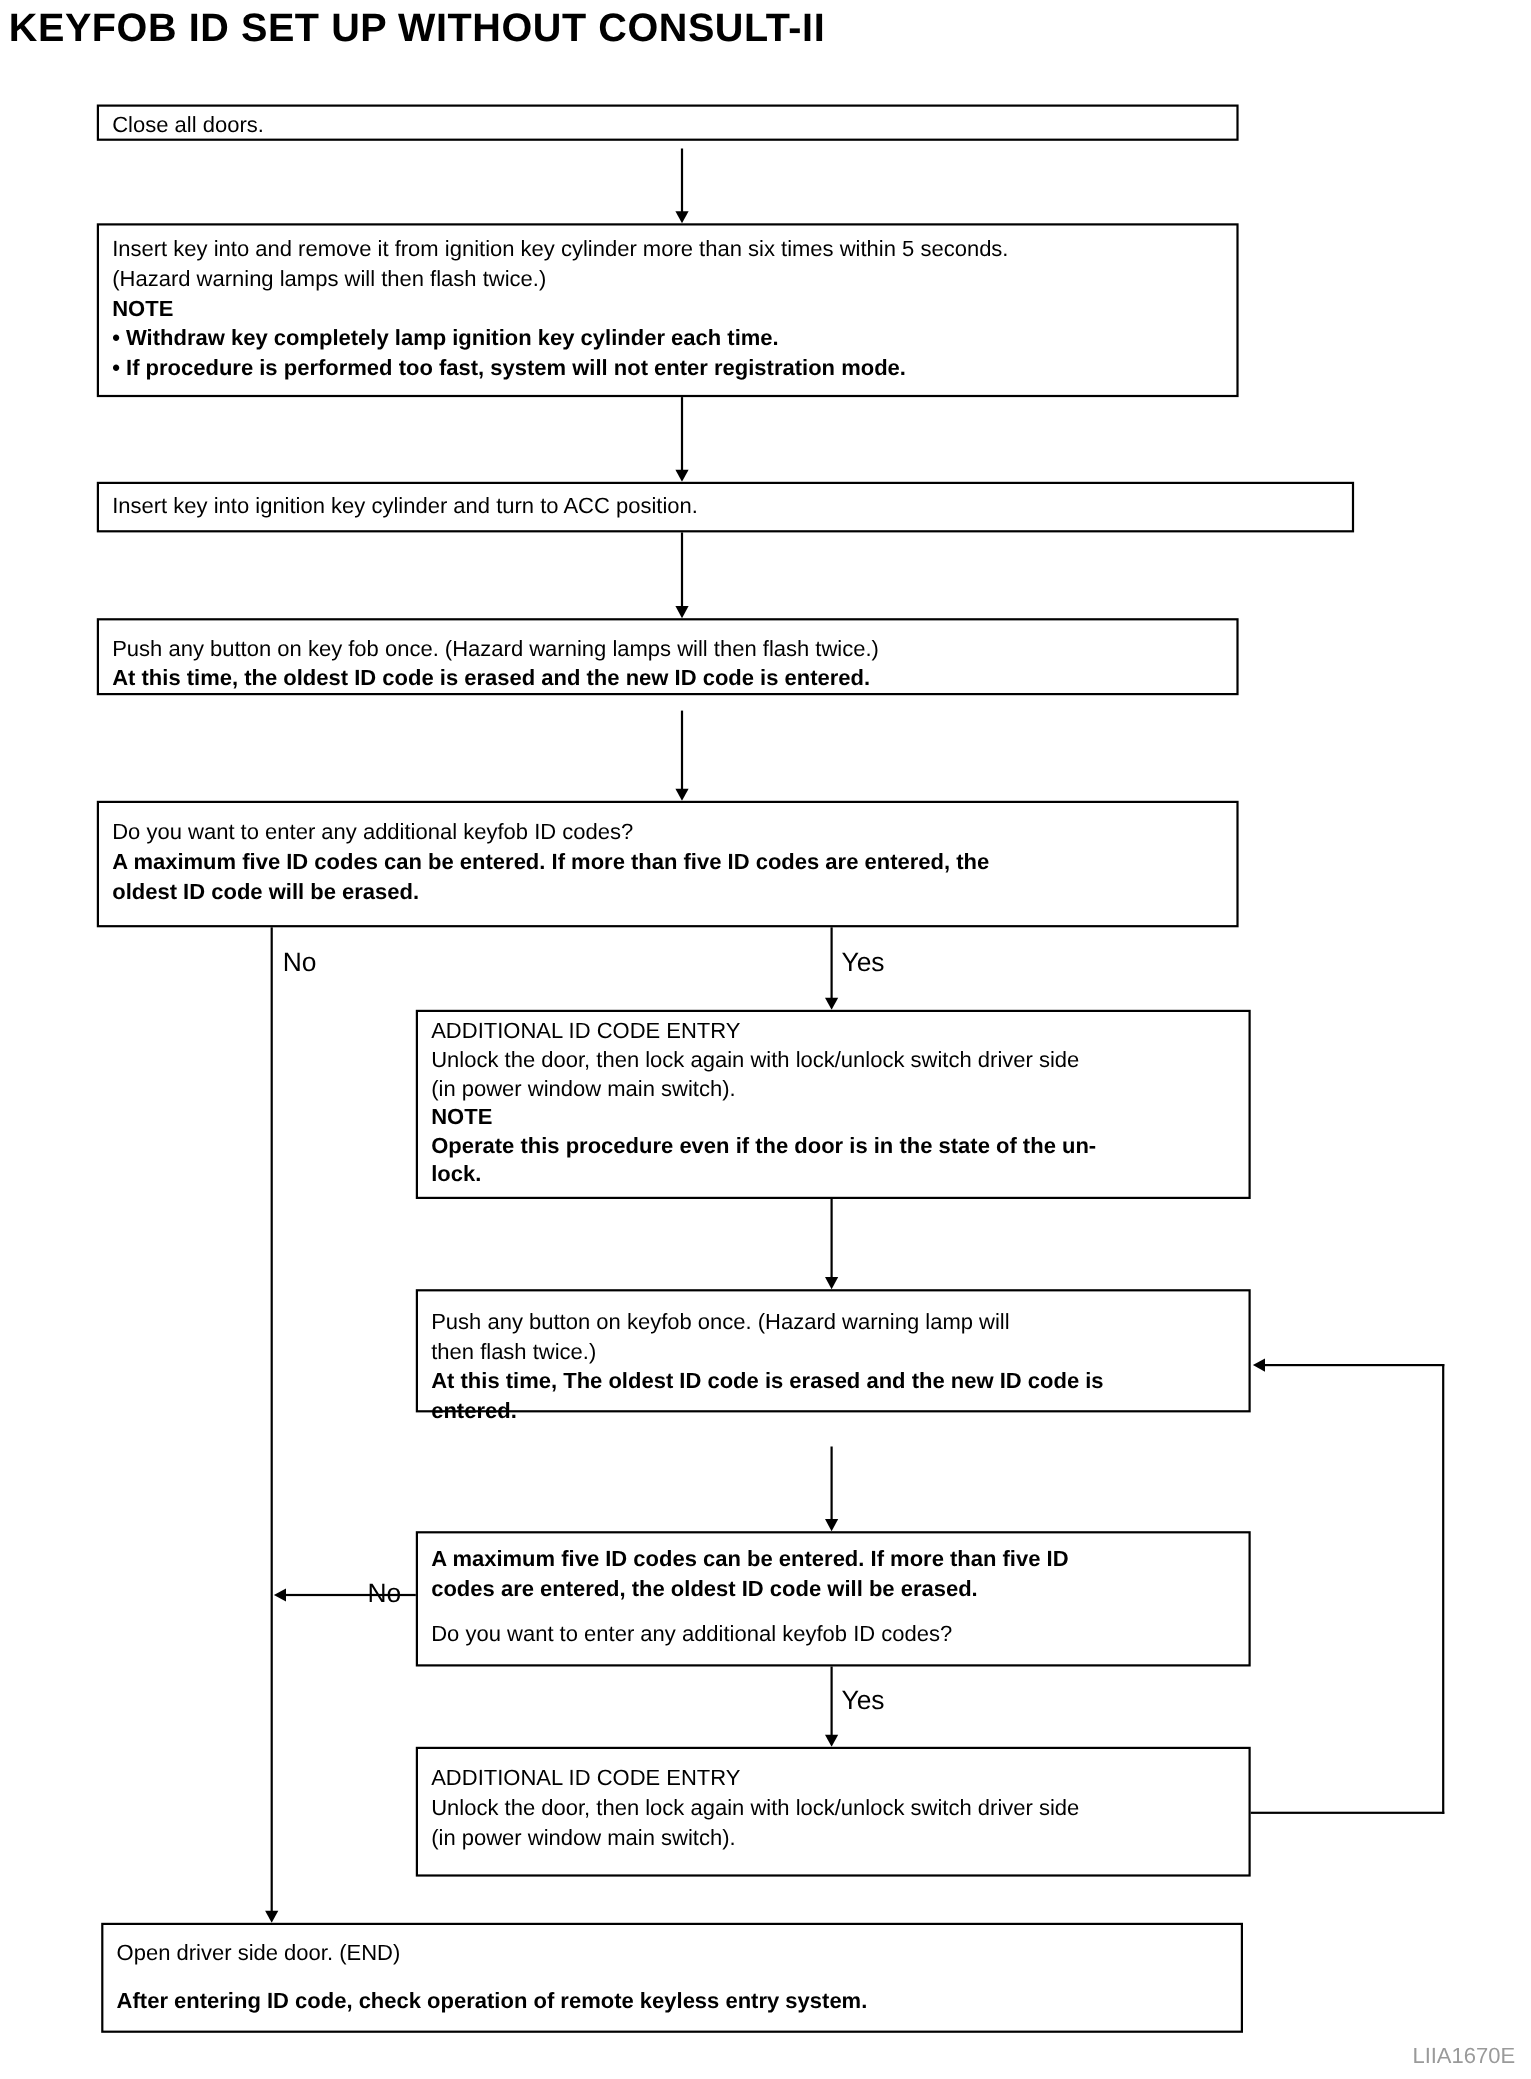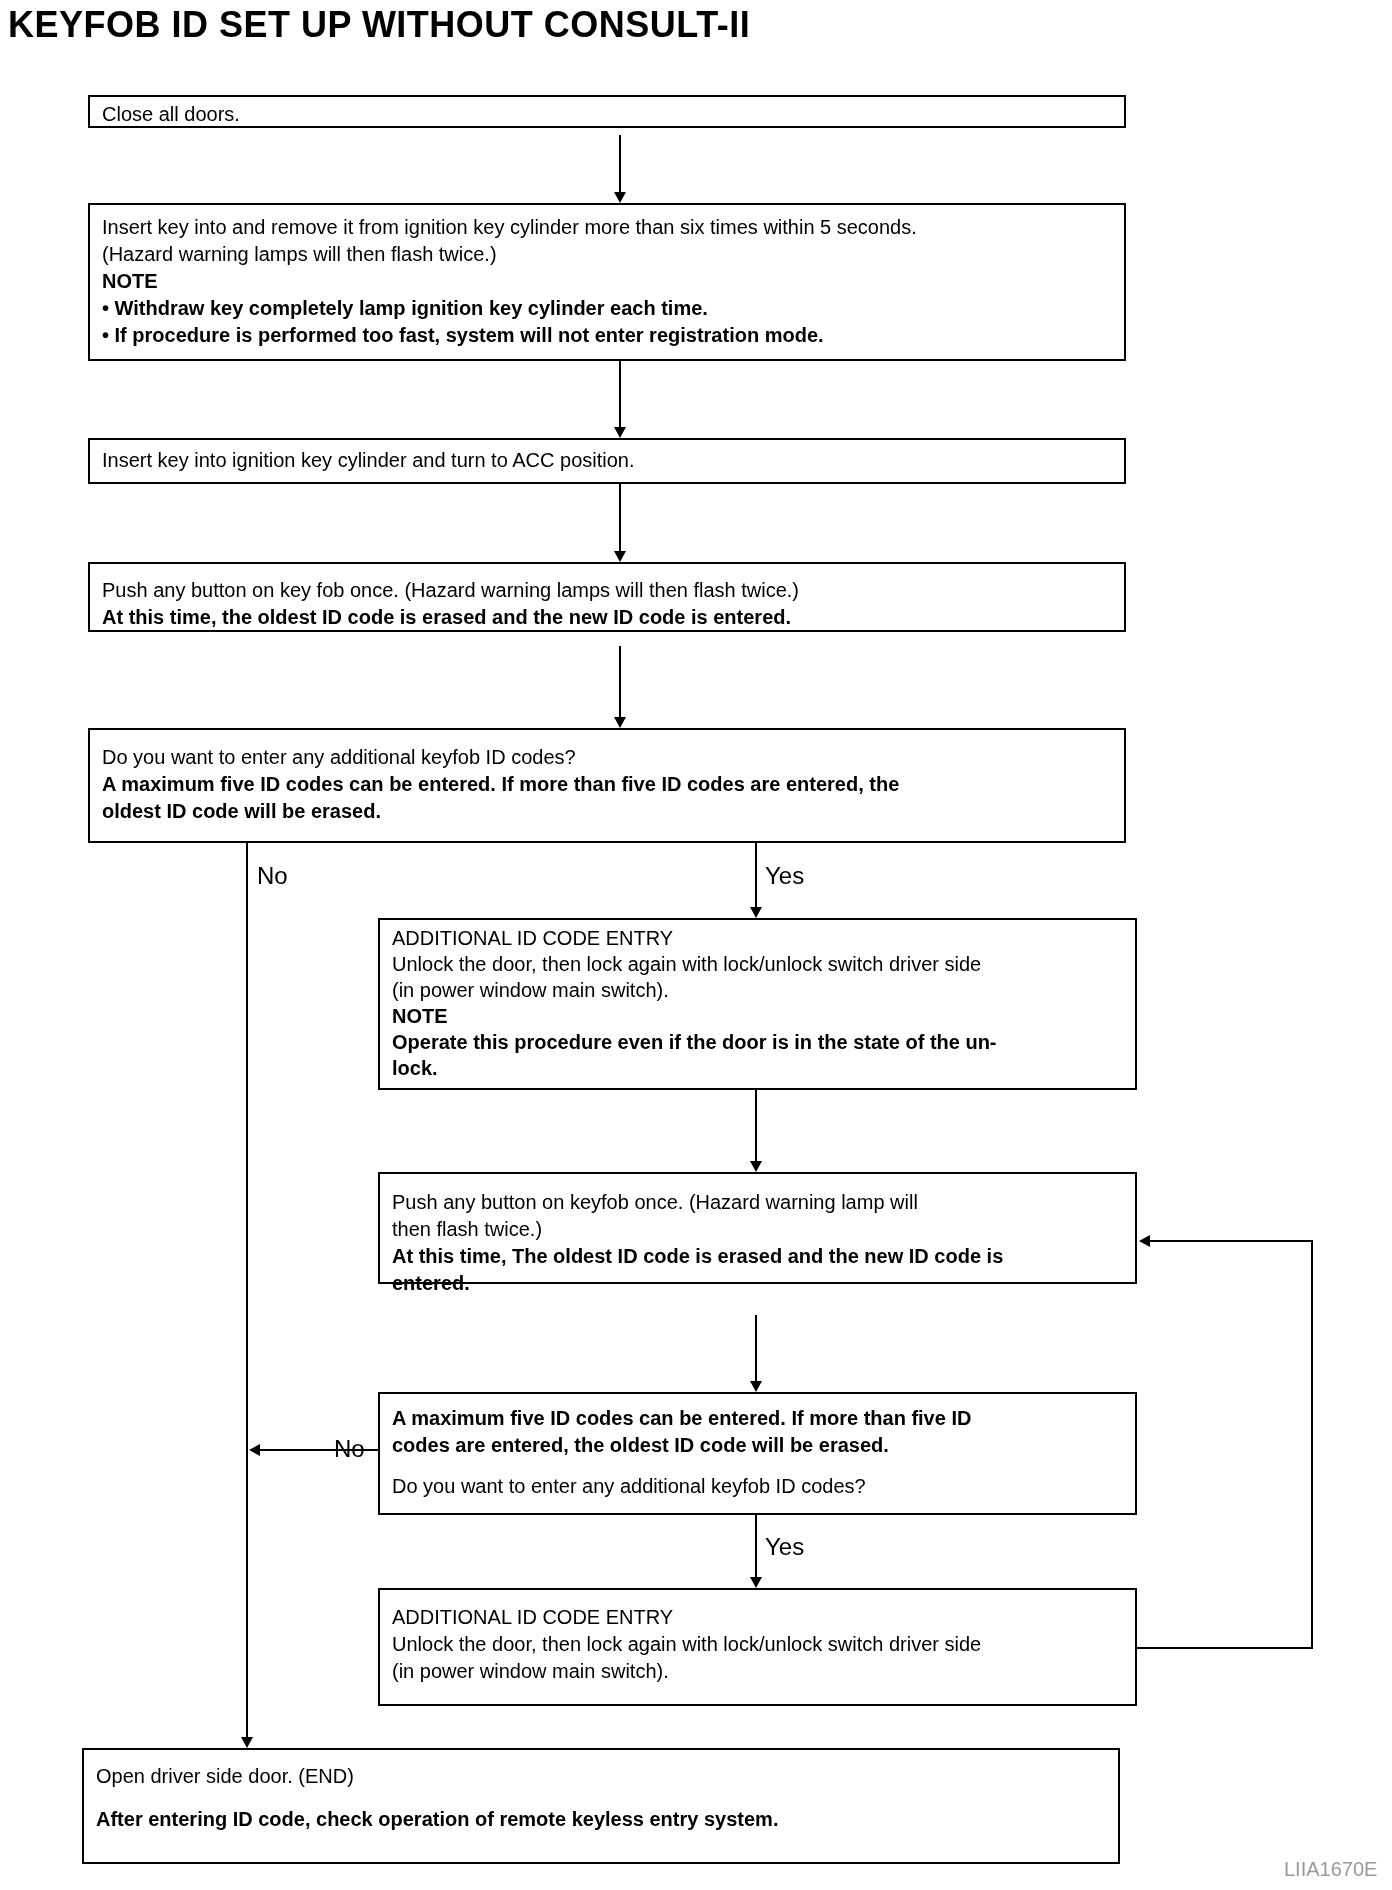--- a/index.html
+++ b/index.html
@@ -50,21 +50,21 @@
     <div class="ln">Insert key into and remove it from ignition key cylinder more than six times within 5 seconds.</div>
     <div class="ln">(Hazard warning lamps will then flash twice.)</div>
     <div class="ln b">NOTE</div>
     <div class="ln b">• Withdraw key completely lamp ignition key cylinder each time.</div>
     <div class="ln b">• If procedure is performed too fast, system will not enter registration mode.</div>
   </div>
 
   <div class="vline" style="left:619px; top:361px; width:2px; height:68px;"></div>
   <div class="ah-down" style="left:614px; top:427px;"></div>
 
-  <div class="box" style="left:88px; top:438px; width:1038px; height:46px; padding:7px 12px;">
+  <div class="box" style="left:88px; top:438px; width:1143px; height:46px; padding:7px 12px;">
     <div class="ln">Insert key into ignition key cylinder and turn to ACC position.</div>
   </div>
 
   <div class="vline" style="left:619px; top:484px; width:2px; height:69px;"></div>
   <div class="ah-down" style="left:614px; top:551px;"></div>
 
   <div class="box" style="left:88px; top:562px; width:1038px; height:70px; padding:13px 12px;">
     <div class="ln">Push any button on key fob once. (Hazard warning lamps will then flash twice.)</div>
     <div class="ln b">At this time, the oldest ID code is erased and the new ID code is entered.</div>
   </div>
@@ -126,20 +126,20 @@
     <div class="ln">ADDITIONAL ID CODE ENTRY</div>
     <div class="ln">Unlock the door, then lock again with lock/unlock switch driver side</div>
     <div class="ln">(in power window main switch).</div>
   </div>
 
   <div class="hline" style="left:1137px; top:1647px; width:176px; height:2px;"></div>
   <div class="vline" style="left:1311px; top:1240px; width:2px; height:409px;"></div>
   <div class="hline" style="left:1148px; top:1240px; width:165px; height:2px;"></div>
   <div class="ah-left" style="left:1139px; top:1235px;"></div>
 
-  <div class="box" style="left:82px; top:1748px; width:1038px; height:116px; padding:13px 12px;">
+  <div class="box" style="left:92px; top:1748px; width:1038px; height:100px; padding:13px 12px;">
     <div class="ln">Open driver side door. (END)</div>
     <div class="ln b" style="margin-top:16px;">After entering ID code, check operation of remote keyless entry system.</div>
   </div>
 
   <div class="code">LIIA1670E</div>
 
 </div>
 
 </body></html>

